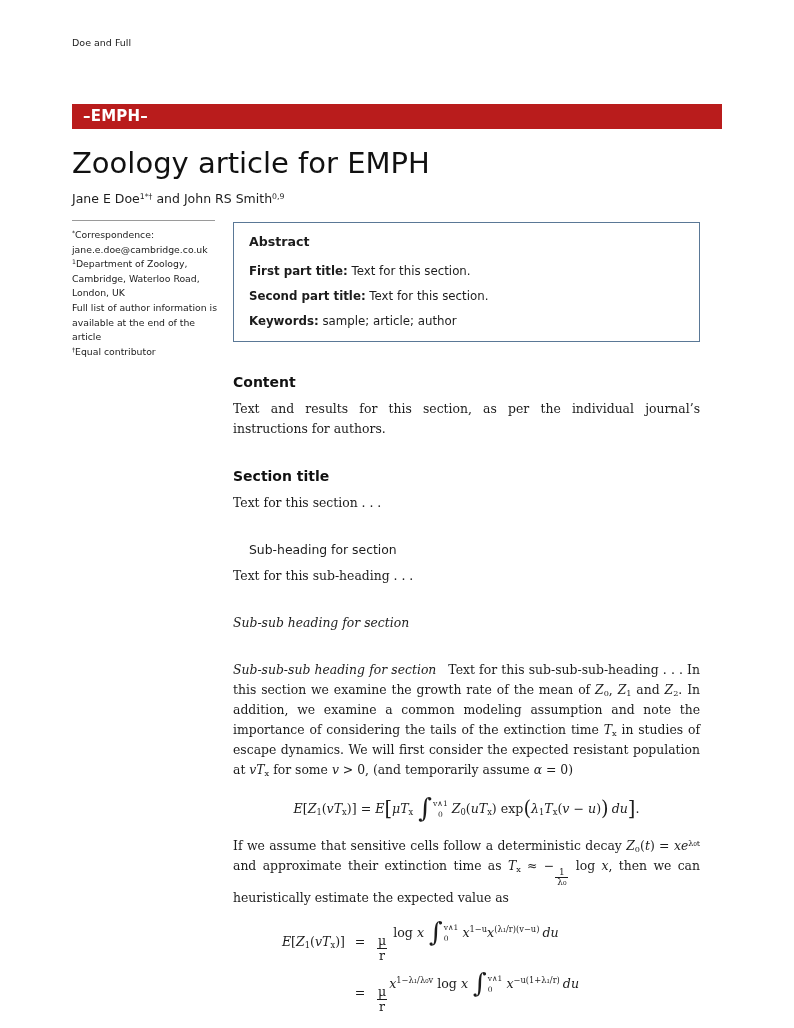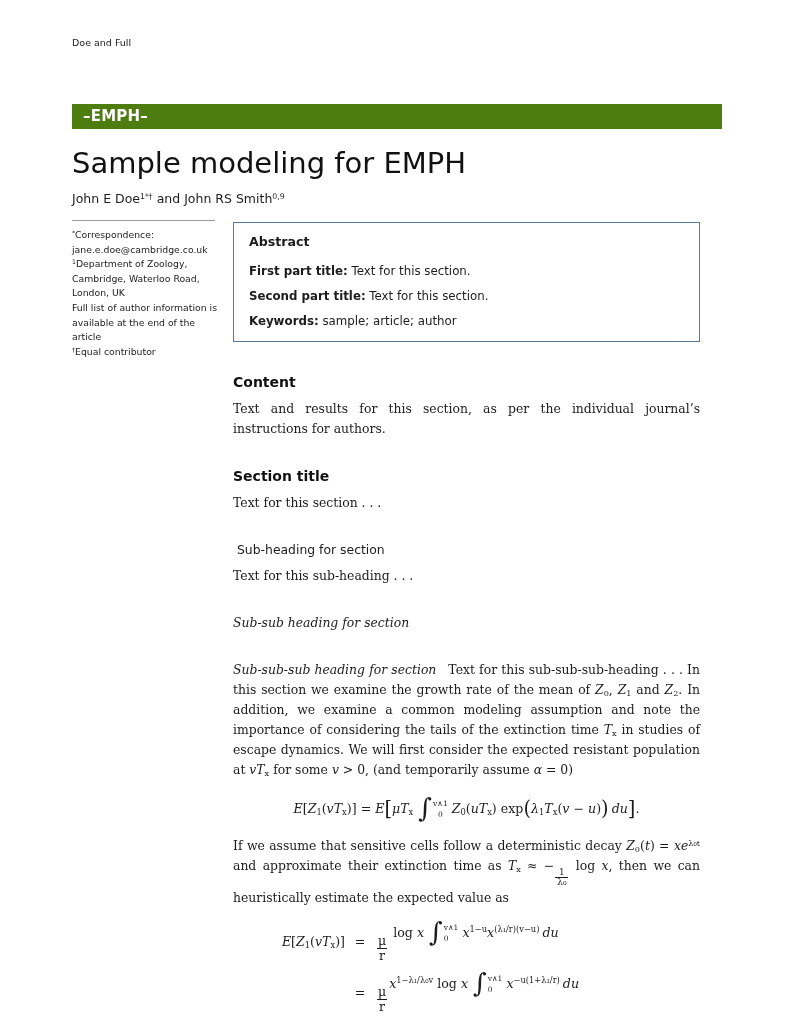--- a/index.html
+++ b/index.html
@@ -2,21 +2,21 @@
 <html><head>
 <meta charset="utf-8">
 <style>
   * { margin:0; padding:0; box-sizing:border-box; }
   html,body { background:#ffffff; }
   body { width:794px; min-height:1028px; margin:0 auto; color:#1c1c1c; }
   .page { width:794px; min-height:1028px; padding:36px 72px 30px 72px; background:#fff; }
 
   .running-head { font-family:"DejaVu Sans",sans-serif; font-size:9.5px; line-height:13px; color:#222; }
 
-  .banner { margin-top:55px; height:25px; background:#4d7c0f; color:#ffffff;
+  .banner { margin-top:55px; height:25px; background:#b91c1c; color:#ffffff;
             font-family:"DejaVu Sans",sans-serif; font-weight:bold; font-size:15px;
             line-height:25px; padding-left:11px; letter-spacing:0.2px; }
 
   .title { margin-top:17px; font-family:"DejaVu Sans",sans-serif; font-weight:normal;
            font-size:29px; line-height:34px; color:#111; }
 
   .authors { margin-top:11px; font-family:"DejaVu Sans",sans-serif; font-size:12.5px; color:#1c1c1c; }
   .authors sup { font-size:62%; }
 
   .cols { margin-top:12px; display:grid; grid-template-columns:145px 467px; column-gap:16px; align-items:start; }
@@ -24,21 +24,21 @@
   .siderule { border:0; border-top:1px solid #9a9a9a; width:143px; margin:2px 0 7px 0; }
   .side { font-family:"DejaVu Sans",sans-serif; font-size:9.3px; line-height:14.6px; color:#1c1c1c; }
 
   .abstract { margin-top:4px; border:1.5px solid #5a7896; padding:9px 15px 12px 15px; }
   .abs-title { font-family:"DejaVu Sans",sans-serif; font-weight:bold; font-size:12.6px; margin-bottom:11px; }
   .abs-line  { font-family:"DejaVu Sans",sans-serif; font-size:11.8px; margin-top:9px; line-height:16px; }
 
   .main { font-family:"DejaVu Serif",serif; font-size:12.4px; line-height:20px; }
   h2.sec { font-family:"DejaVu Sans",sans-serif; font-weight:bold; font-size:14px; margin:27px 0 7px 0; color:#111; }
   h2.sec.first { margin-top:30px; }
-  .subhead    { font-family:"DejaVu Sans",sans-serif; font-size:12.4px; margin:27px 0 6px 4px; }
+  .subhead    { font-family:"DejaVu Sans",sans-serif; font-size:12.4px; margin:27px 0 6px 16px; }
   .subsubhead { font-family:"DejaVu Serif",serif; font-style:italic; font-size:12.4px; margin:27px 0 6px 0; }
   .para { text-align:justify; margin-bottom:0; }
   .para + .para { margin-top:0; }
 
   
   .mv { font-style:italic; }
   .mb { font-weight:bold; }
   sup { font-size:66%; line-height:0; vertical-align:0.55em; }
   sub { font-size:66%; line-height:0; vertical-align:-0.25em; }
   .frac { display:inline-flex; flex-direction:column; align-items:center; line-height:1.1;
@@ -67,23 +67,23 @@
 <body>
 
 <div class="page">
 
   <div class="running-head">Doe and Full</div>
 
   <div class="banner">
     <span>–EMPH–</span>
   </div>
 
-  <h1 class="title">Sample modeling for EMPH</h1>
+  <h1 class="title">Zoology article for EMPH</h1>
 
-  <div class="authors"><span>John E Doe</span><sup>1*†</sup><span> and John RS Smith</span><sup>0,9</sup></div>
+  <div class="authors"><span>Jane E Doe</span><sup>1*†</sup><span> and John RS Smith</span><sup>0,9</sup></div>
 
   <div class="cols">
 
     <aside class="side">
       <hr class="siderule">
       <div><sup>*</sup><span>Correspondence:</span><br><span>jane.e.doe@cambridge.co.uk</span><br><sup>1</sup><span>Department of Zoology,</span><br><span>Cambridge, Waterloo Road,</span><br><span>London, UK</span><br><span>Full list of author information is</span><br><span>available at the end of the article</span><br><sup>†</sup><span>Equal contributor</span></div>
     </aside>
 
     <main class="main">
 

